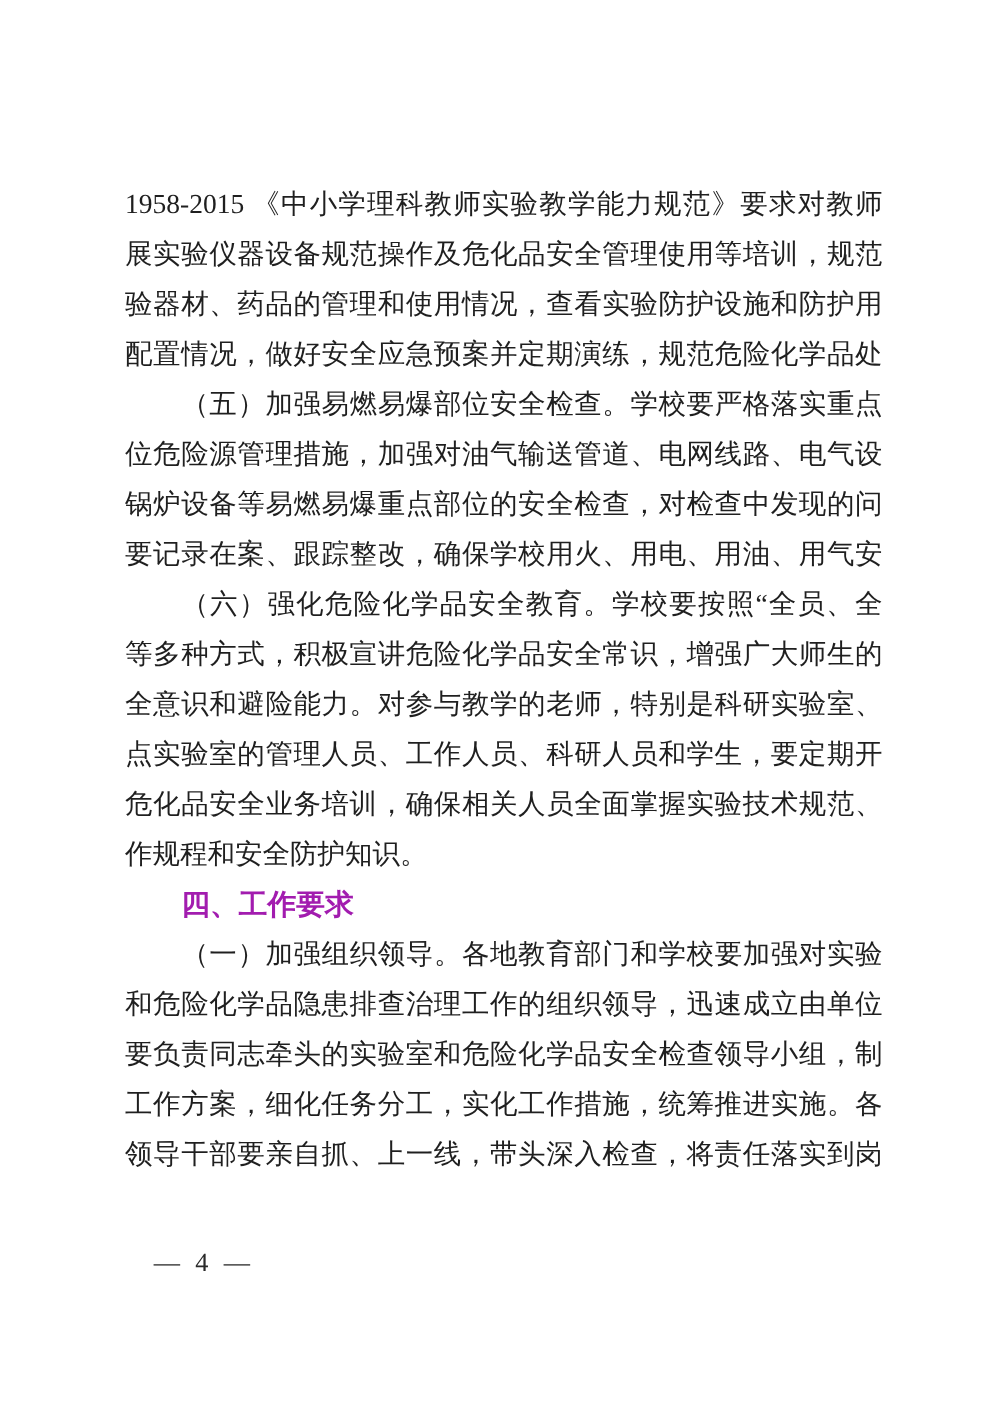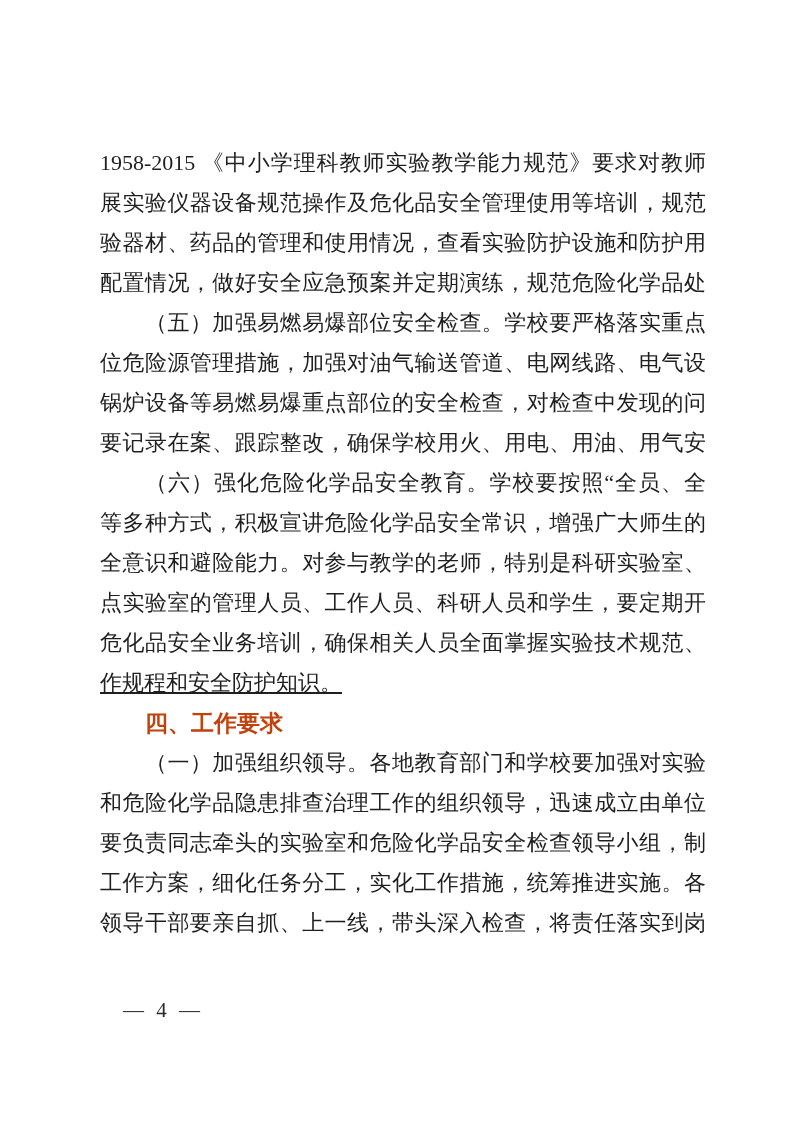--- a/index.html
+++ b/index.html
@@ -36,30 +36,29 @@
     text-align: justify;
     text-align-last: justify;
     text-justify: inter-character;
   }
   .indent {
     text-indent: 45px;
   }
   .short {
     text-align: right;
     text-align-last: left;
-    text-decoration: underline;
   }
   .heading {
     font-family: "Liberation Sans", "DejaVu Sans", sans-serif;
     font-weight: 700;
     font-size: 23px;
     text-indent: 45px;
     text-align: center;
     text-align-last: left;
-    color: #c2410c;
+    color: #a21caf;
   }
   .page-number {
     position: absolute;
     left: 123px;
     top: 997px;
     font-size: 21px;
     line-height: 26px;
     color: #2a2a2a;
     word-spacing: 7px;
   }

